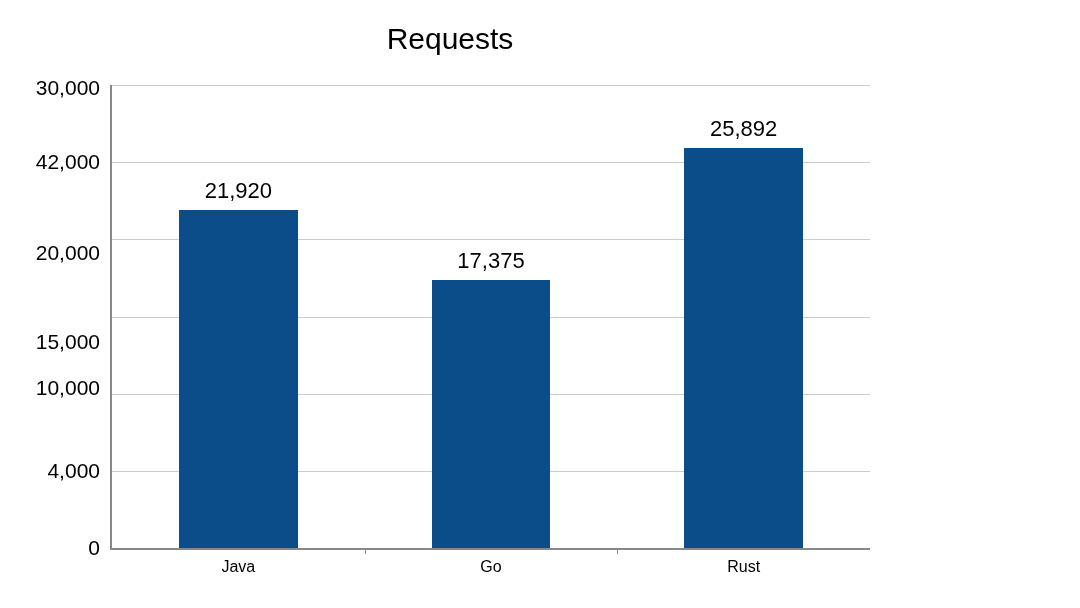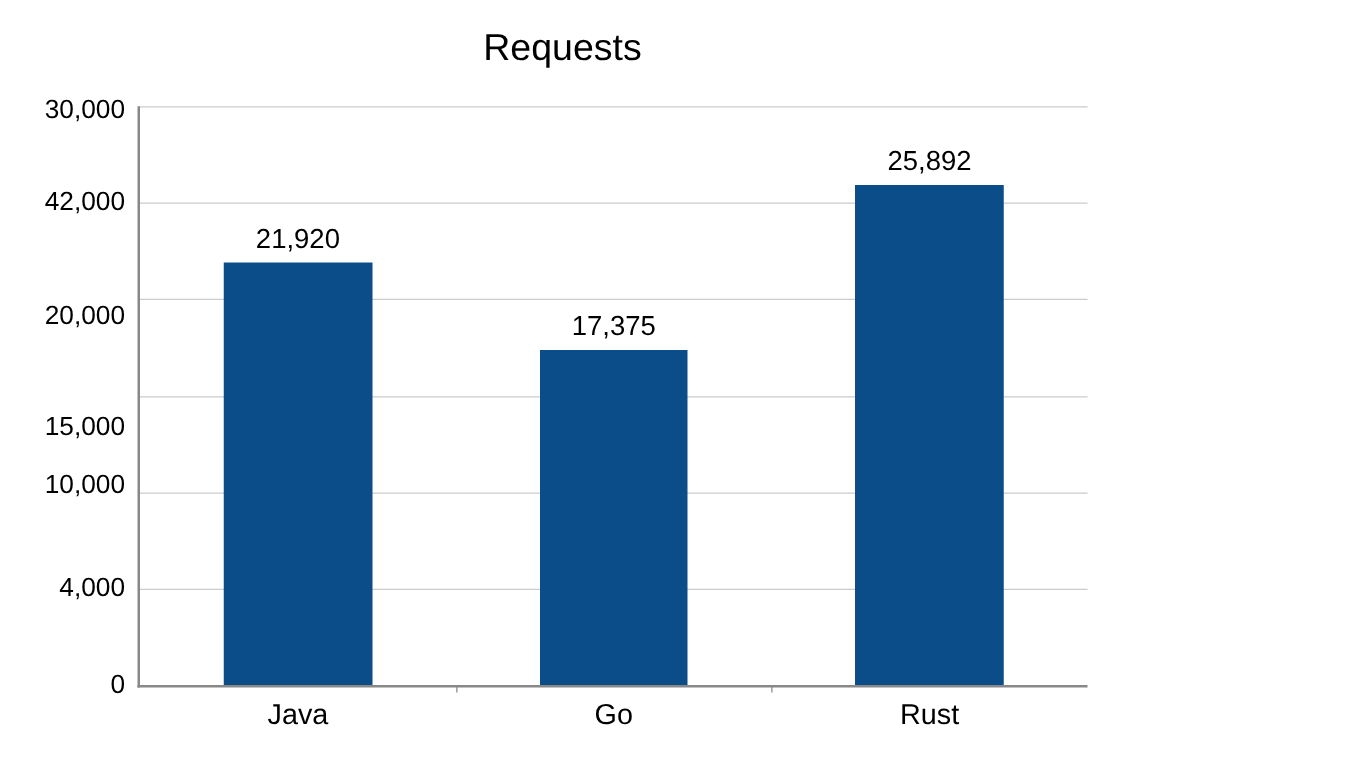--- a/index.html
+++ b/index.html
@@ -48,21 +48,21 @@
     margin-right: 12px;
     transform: translateY(-50%);
     font-size: 21px;
     white-space: nowrap;
   }
   .xtick {
     position: absolute;
     top: 100%;
     margin-top: 10px;
     transform: translateX(-50%);
-    font-size: 23px;
+    font-size: 16px;
     white-space: nowrap;
   }
   .xtick-mark {
     position: absolute;
     top: 100%;
     width: 0;
     height: 6px;
     border-left: 1px solid #888;
   }
   .bar {

